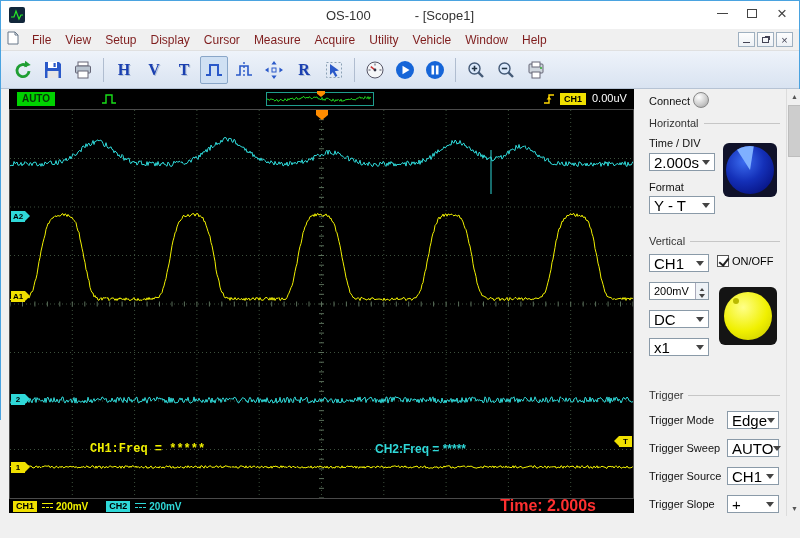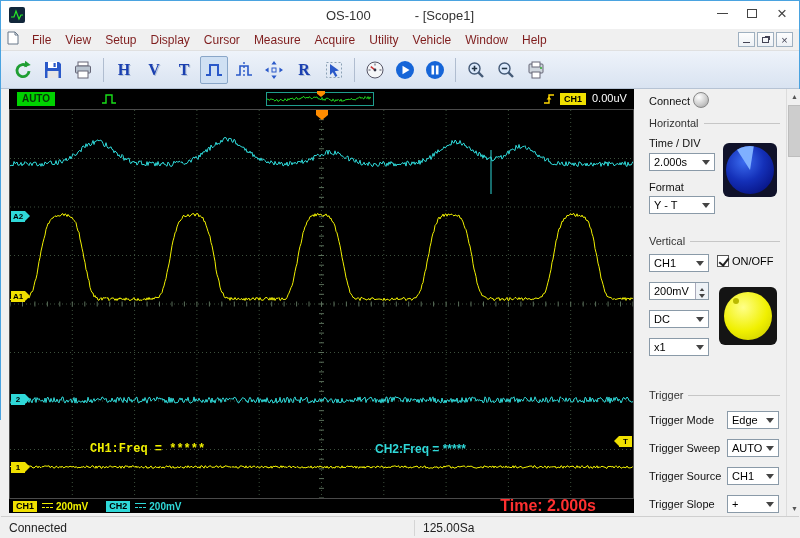--- a/index.html
+++ b/index.html
@@ -75,21 +75,21 @@
   .dcsym.y { color:#f0f000; } .dcsym.c { color:#2fd8d8; }
   .time-label { margin-left:auto; margin-right:38px; color:#ff3030; font-weight:bold; font-size:16px; }
   .ch2-group { margin-left:18px; display:flex; align-items:center; }
   .ch1-group { display:flex; align-items:center; }
 
   
   .panel { position:absolute; left:640px; top:0; width:145px; height:427px; background:#f0f0f0; font-size:11px; }
   .plbl { position:absolute; left:8px; font-size:11px; color:#111; }
   .sect { position:absolute; left:8px; right:6px; height:12px; font-size:11px; color:#333; display:flex; align-items:center; gap:5px; }
   .sect i { flex:1; height:0; border-top:1px solid #c6c6c6; }
-  .drop { position:absolute; height:18px; background:#fff; border:1px solid #8a9aa8; display:flex; align-items:center; padding-left:4px; font-size:11px; color:#000; }
+  .drop { position:absolute; height:18px; background:#fff; border:1px solid #8a9aa8; display:flex; align-items:center; padding-left:4px; font-size:15px; color:#000; }
   .drop::after { content:""; margin-left:auto; margin-right:4px; border:4px solid transparent; border-top:5px solid #444; transform:translateY(2px); }
   .spin { position:absolute; height:18px; background:#fff; border:1px solid #8a9aa8; display:flex; align-items:center; padding-left:4px; font-size:11px; color:#000; }
   .sbtns { position:absolute; right:0; top:0; bottom:0; width:13px; border-left:1px solid #aab; display:flex; flex-direction:column; }
   .sbtns b { flex:1; position:relative; background:#eef2f6; }
   .sbtns b.up::after { content:""; position:absolute; left:3px; top:2px; border:3px solid transparent; border-bottom:4px solid #444; }
   .sbtns b.dn::after { content:""; position:absolute; left:3px; top:3px; border:3px solid transparent; border-top:4px solid #444; }
   .chk { position:absolute; display:flex; align-items:center; gap:3px; font-size:11px; color:#000; }
   .chk .box { width:12px; height:12px; border:1px solid #555; background:#fff; position:relative; }
   .chk .box::after { content:""; position:absolute; left:3px; top:0px; width:4px; height:8px; border-right:2px solid #222; border-bottom:2px solid #222; transform:rotate(38deg); }
   .cbtn { position:absolute; left:52px; top:3px; width:16px; height:16px; border-radius:50%; border:1px solid #888; background:radial-gradient(circle at 35% 30%, #ffffff, #c9c9c9 60%, #9a9a9a); }
@@ -431,19 +431,14 @@
       </div>
     </div>
 
     <div class="vscroll">
       <div class="sb-btn sb-up"></div>
       <div class="sb-thumb"></div>
       <div class="sb-btn sb-dn"></div>
     </div>
   </div>
 
-  <div class="statusbar">
-    <span class="status-left">Connected</span>
-    <div class="status-sep"></div>
-    <span class="status-rate">125.00Sa</span>
-  </div>
 
 </div>
 
 </body></html>

